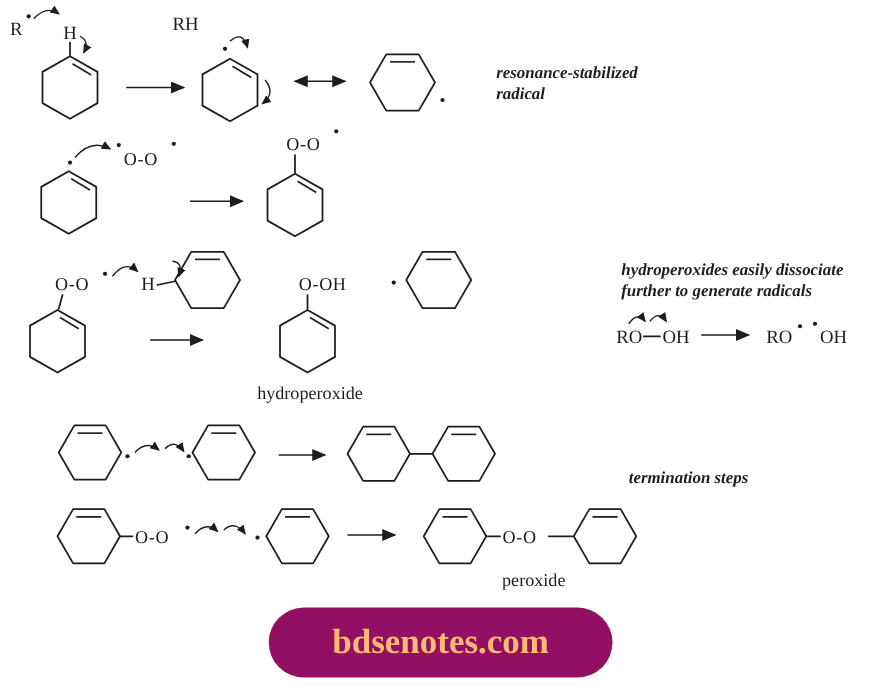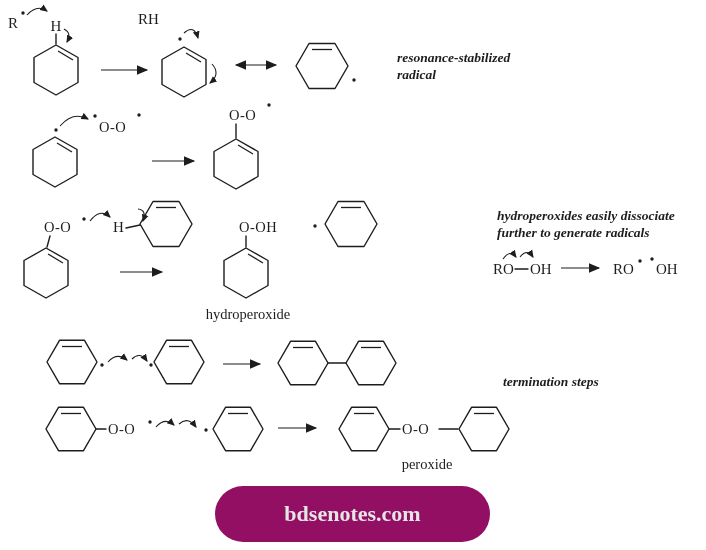--- a/index.html
+++ b/index.html
@@ -18,21 +18,21 @@
   .chem{font-size:14.5px;letter-spacing:0.5px;}
   .atom{font-size:15px;}
   .caption{font-size:14.5px;}
   .note{font-size:13.5px;font-style:italic;font-weight:bold;}
   .brand-pill{
     position:absolute;left:215px;top:486px;width:275px;height:56px;
     background:#930f63;border-radius:28px;display:flex;align-items:center;justify-content:center;
     text-decoration:none;cursor:pointer;
   }
   .brand-pill span{
-    color:#e5e5e5;font-size:22px;font-weight:bold;font-family:"Liberation Serif", serif;
+    color:#fdba74;font-size:28px;font-weight:bold;font-family:"Liberation Serif", serif;
   }
 </style>
 </head>
 <body>
 
 <svg width="706" height="486" viewBox="0 0 706 486">
   <defs>
     <marker id="ah" markerWidth="11" markerHeight="9" refX="8.5" refY="4" orient="auto-start-reverse">
       <path d="M0,0 L9.5,4 L0,8 z" fill="#1d1d1d"></path>
     </marker>

